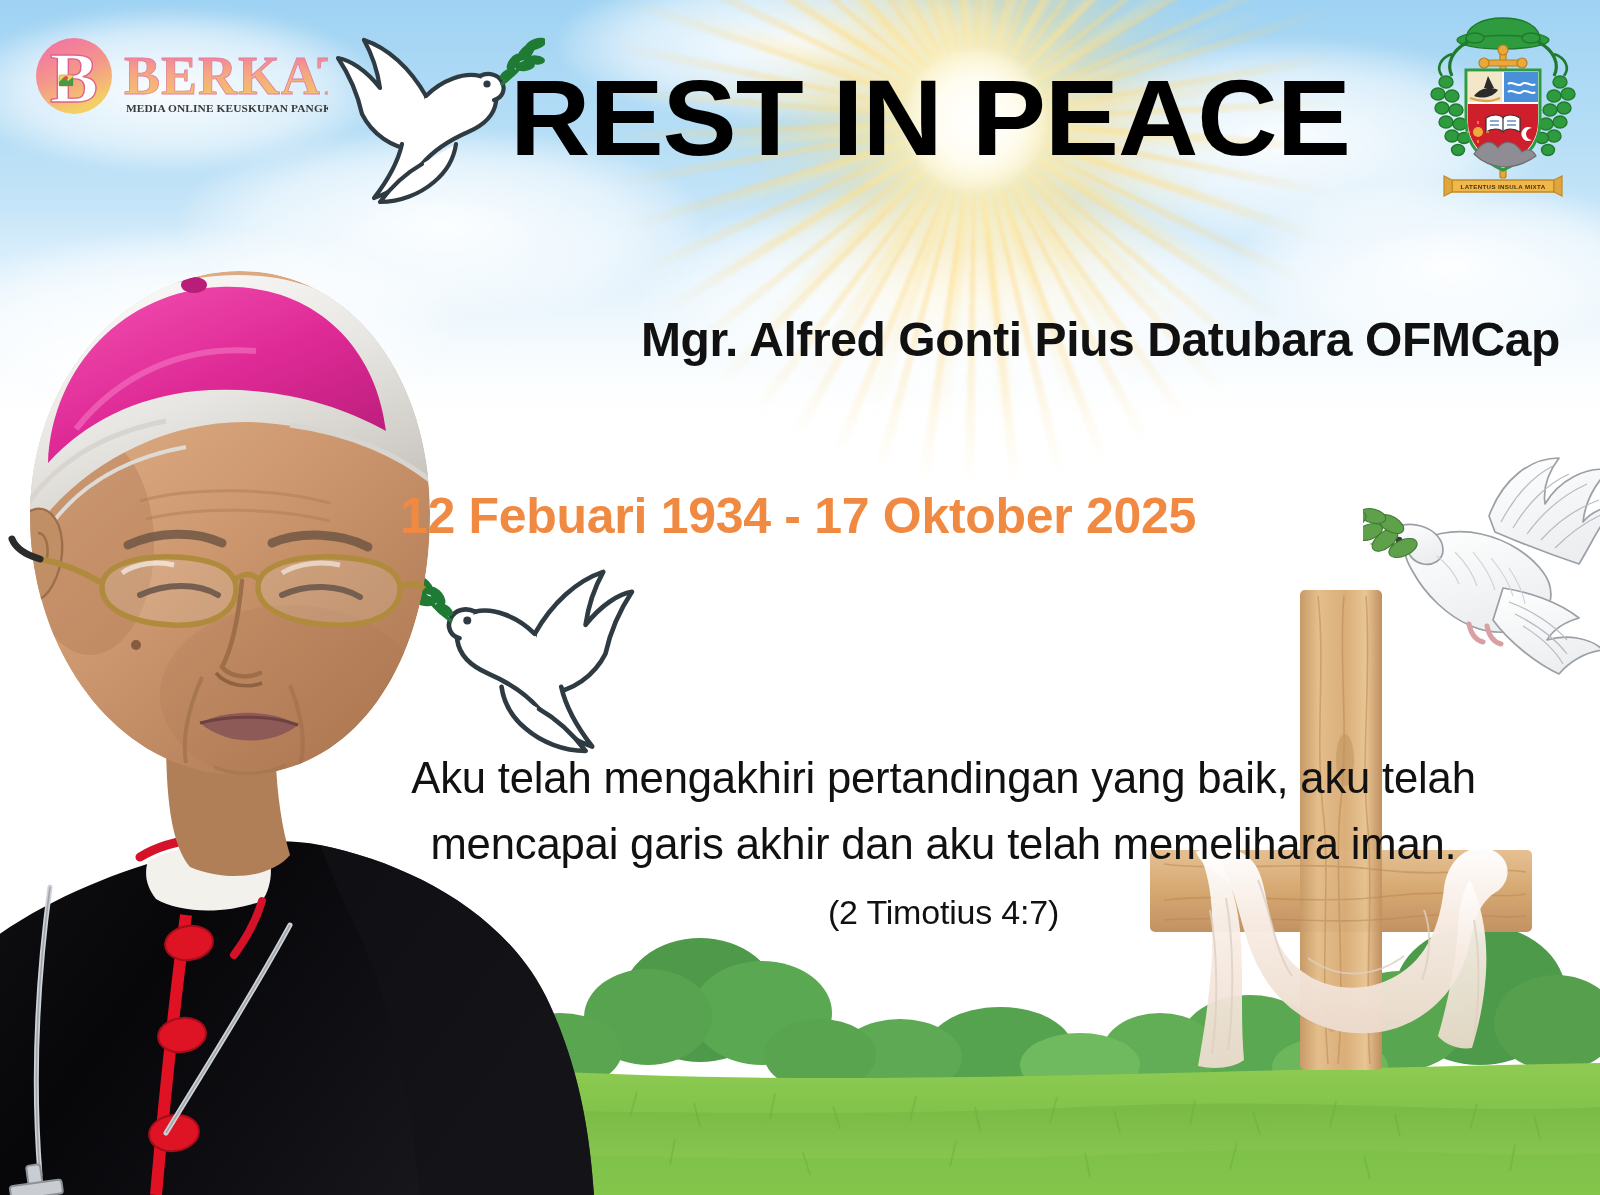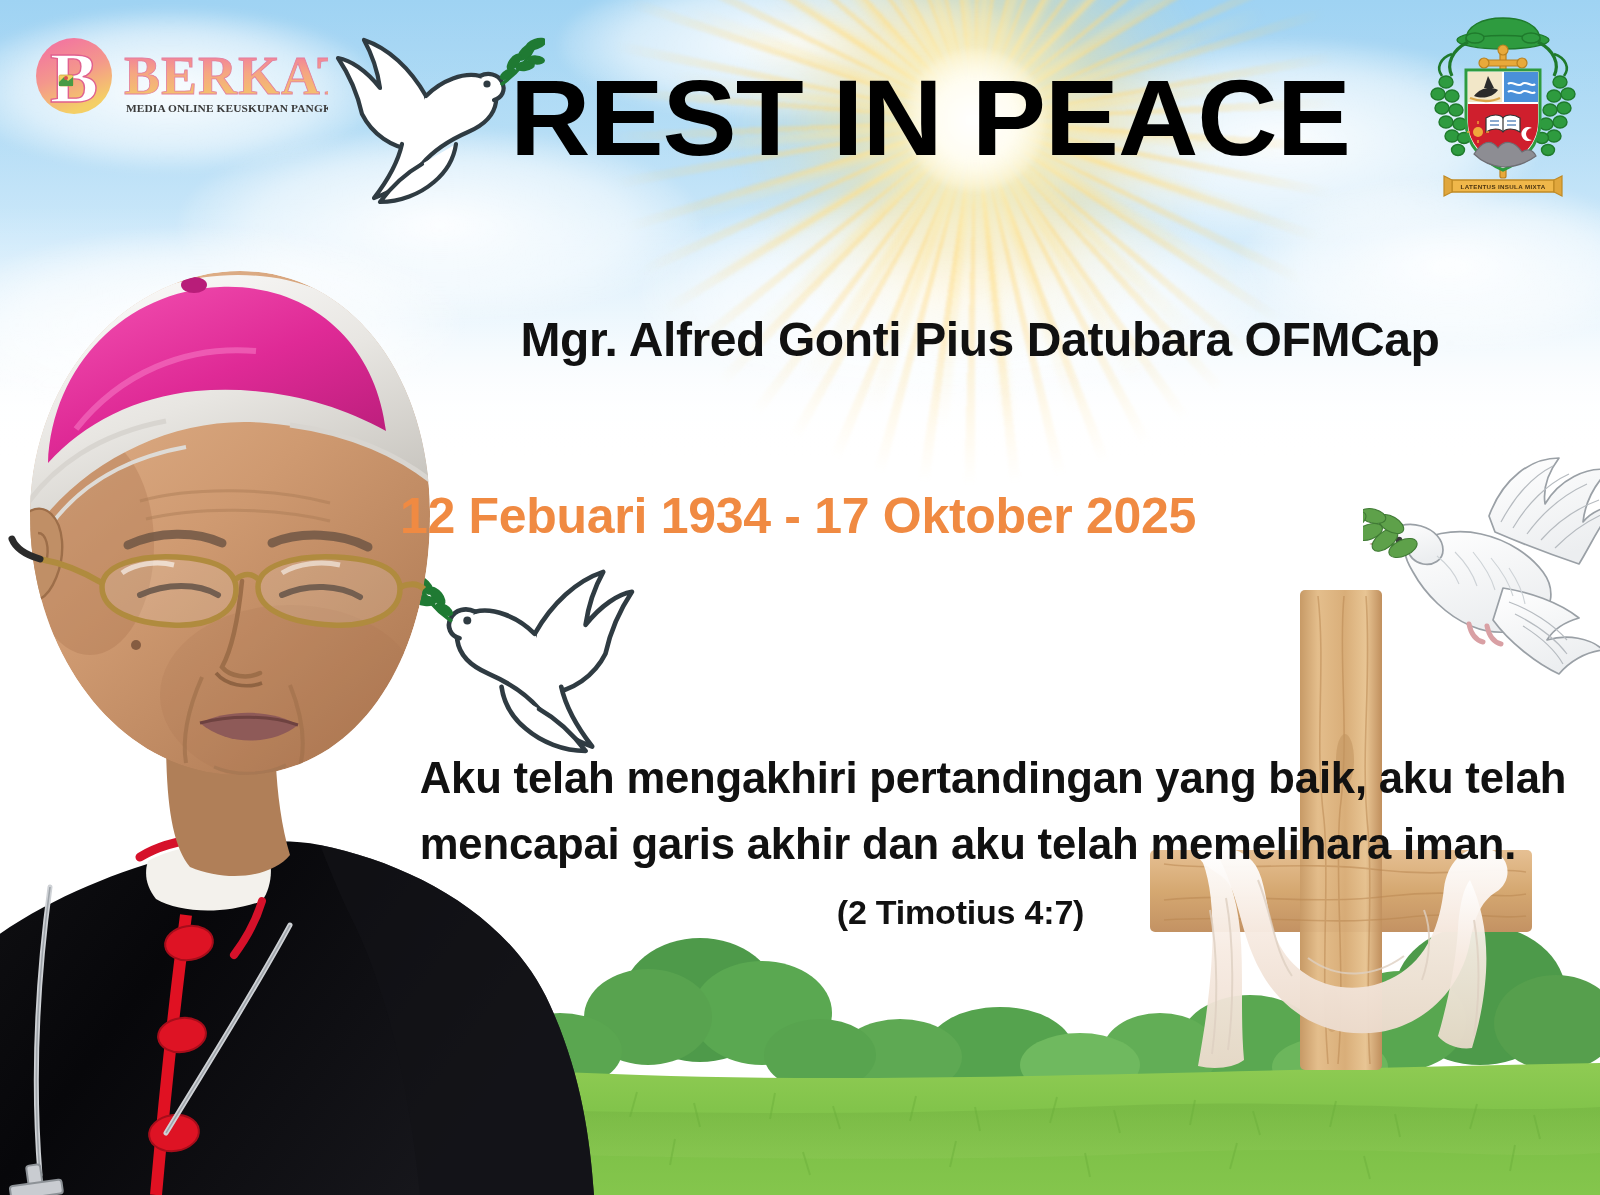--- a/index.html
+++ b/index.html
@@ -99,39 +99,39 @@
   .cross { position:absolute; left:1140px; top:580px; width:400px; height:500px; }
 
   
   .title {
     position:absolute; left:520px; top:58px; width:820px; height:120px;
     font-size:107px; line-height:120px; font-weight:bold;
     letter-spacing:-1px; color:#000; text-align:center; white-space:nowrap;
     transform:scaleX(1.04); transform-origin:center center;
   }
   .name-block {
-    position:absolute; left:400px; top:308px; width:1160px; text-align:center;
+    position:absolute; left:400px; top:308px; width:1160px; text-align:right;
   }
   .name-l1, .name-l2 {
     font-size:48px; line-height:63px; font-weight:bold; color:#111;
     letter-spacing:-0.4px; white-space:nowrap;
   }
   .dates {
     position:absolute; left:400px; top:487px; width:1160px; text-align:left;
     font-size:50px; line-height:58px; font-weight:bold; color:#f08a42;
     letter-spacing:-0.3px; white-space:nowrap;
   }
   .place {
     position:absolute; left:400px; top:565px; width:1160px; text-align:center;
     font-size:37px; line-height:46px; font-weight:normal; color:#1c1c1c;
     white-space:nowrap;
   }
   .verse {
-    position:absolute; left:403px; top:745px; width:1115px; text-align:center;
-    color:#111; font-weight:bold;
+    position:absolute; left:386px; top:745px; width:1115px; text-align:center;
+    color:#111; font-weight:normal;
   }
   .verse-l {
     font-size:45px; line-height:66px; letter-spacing:-0.2px; white-space:nowrap;
     transform:scaleX(0.97); transform-origin:center center;
   }
   .verse-ref {
     font-size:34px; line-height:70px; letter-spacing:-0.2px;
   }
 </style>
 </head>

